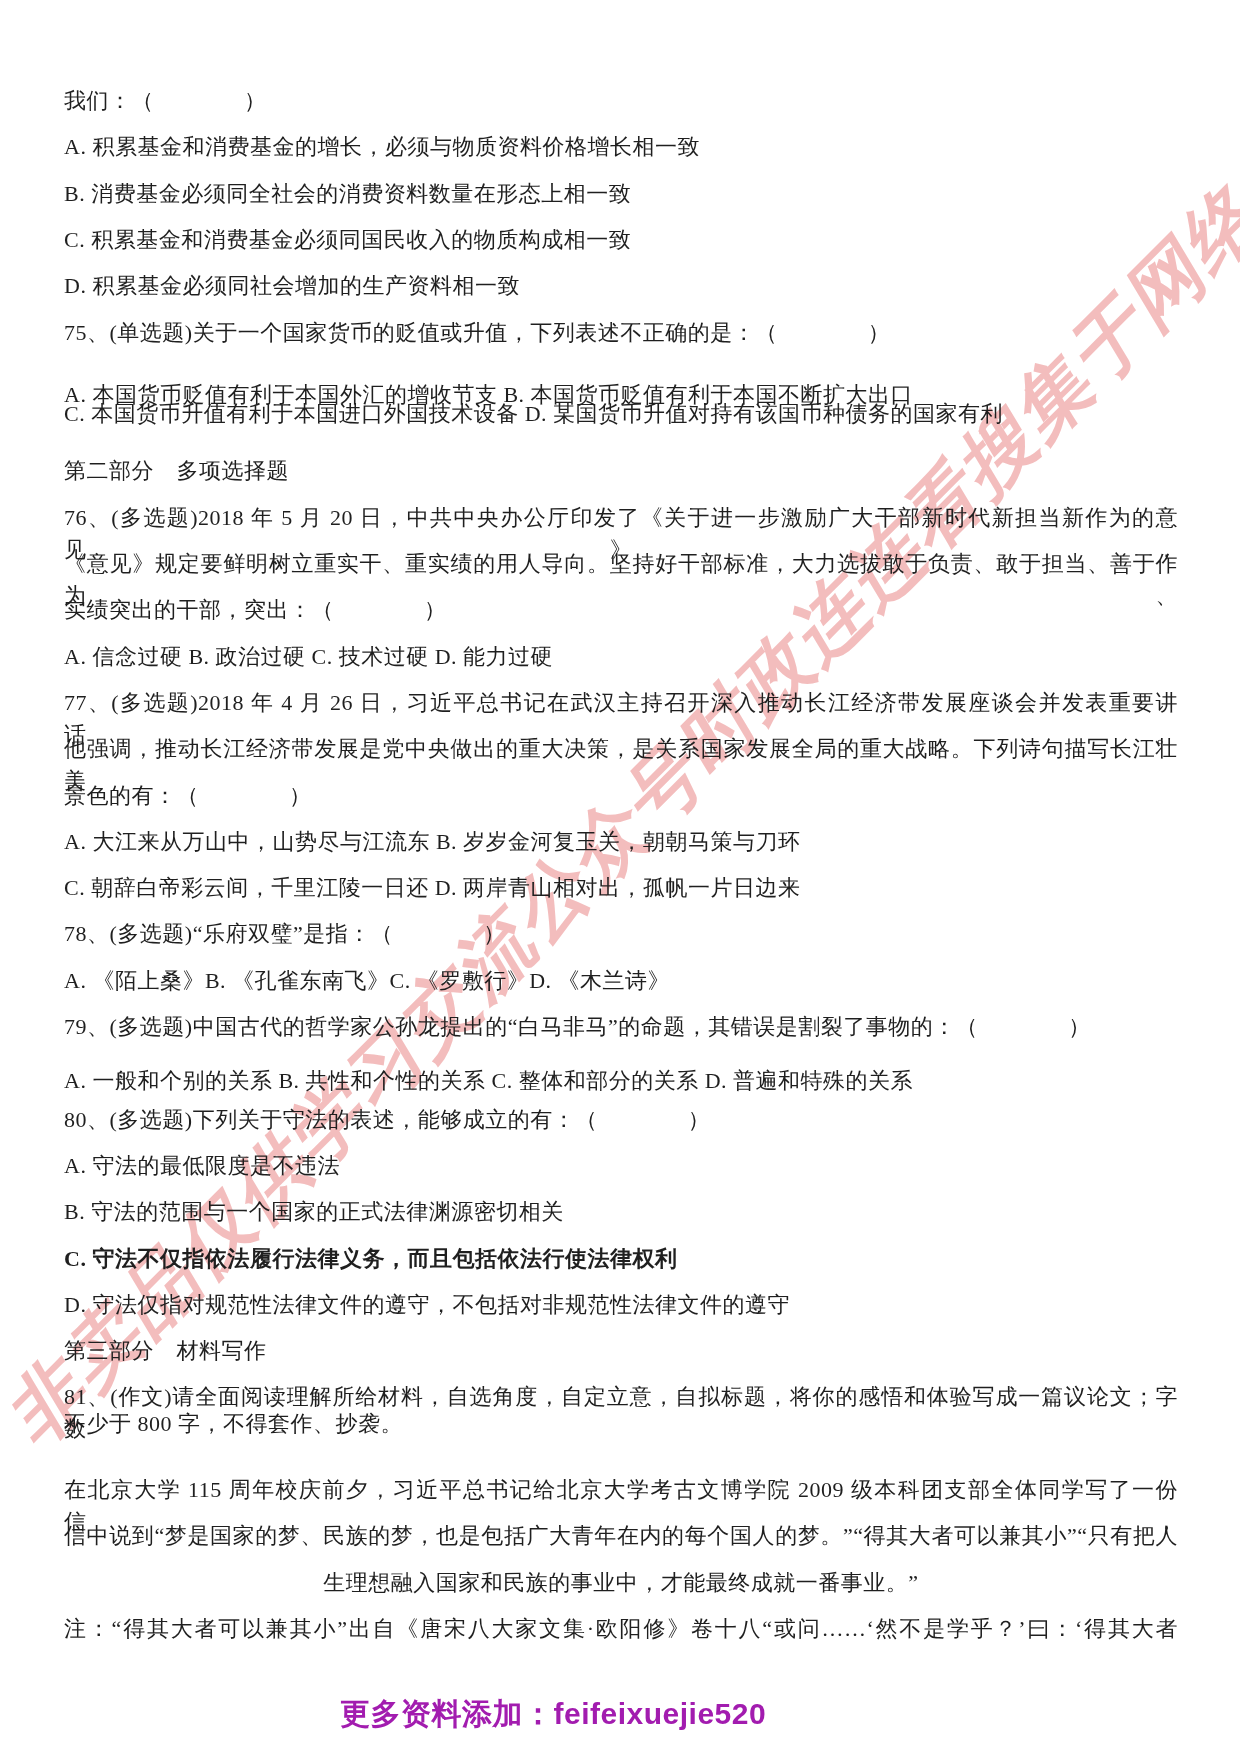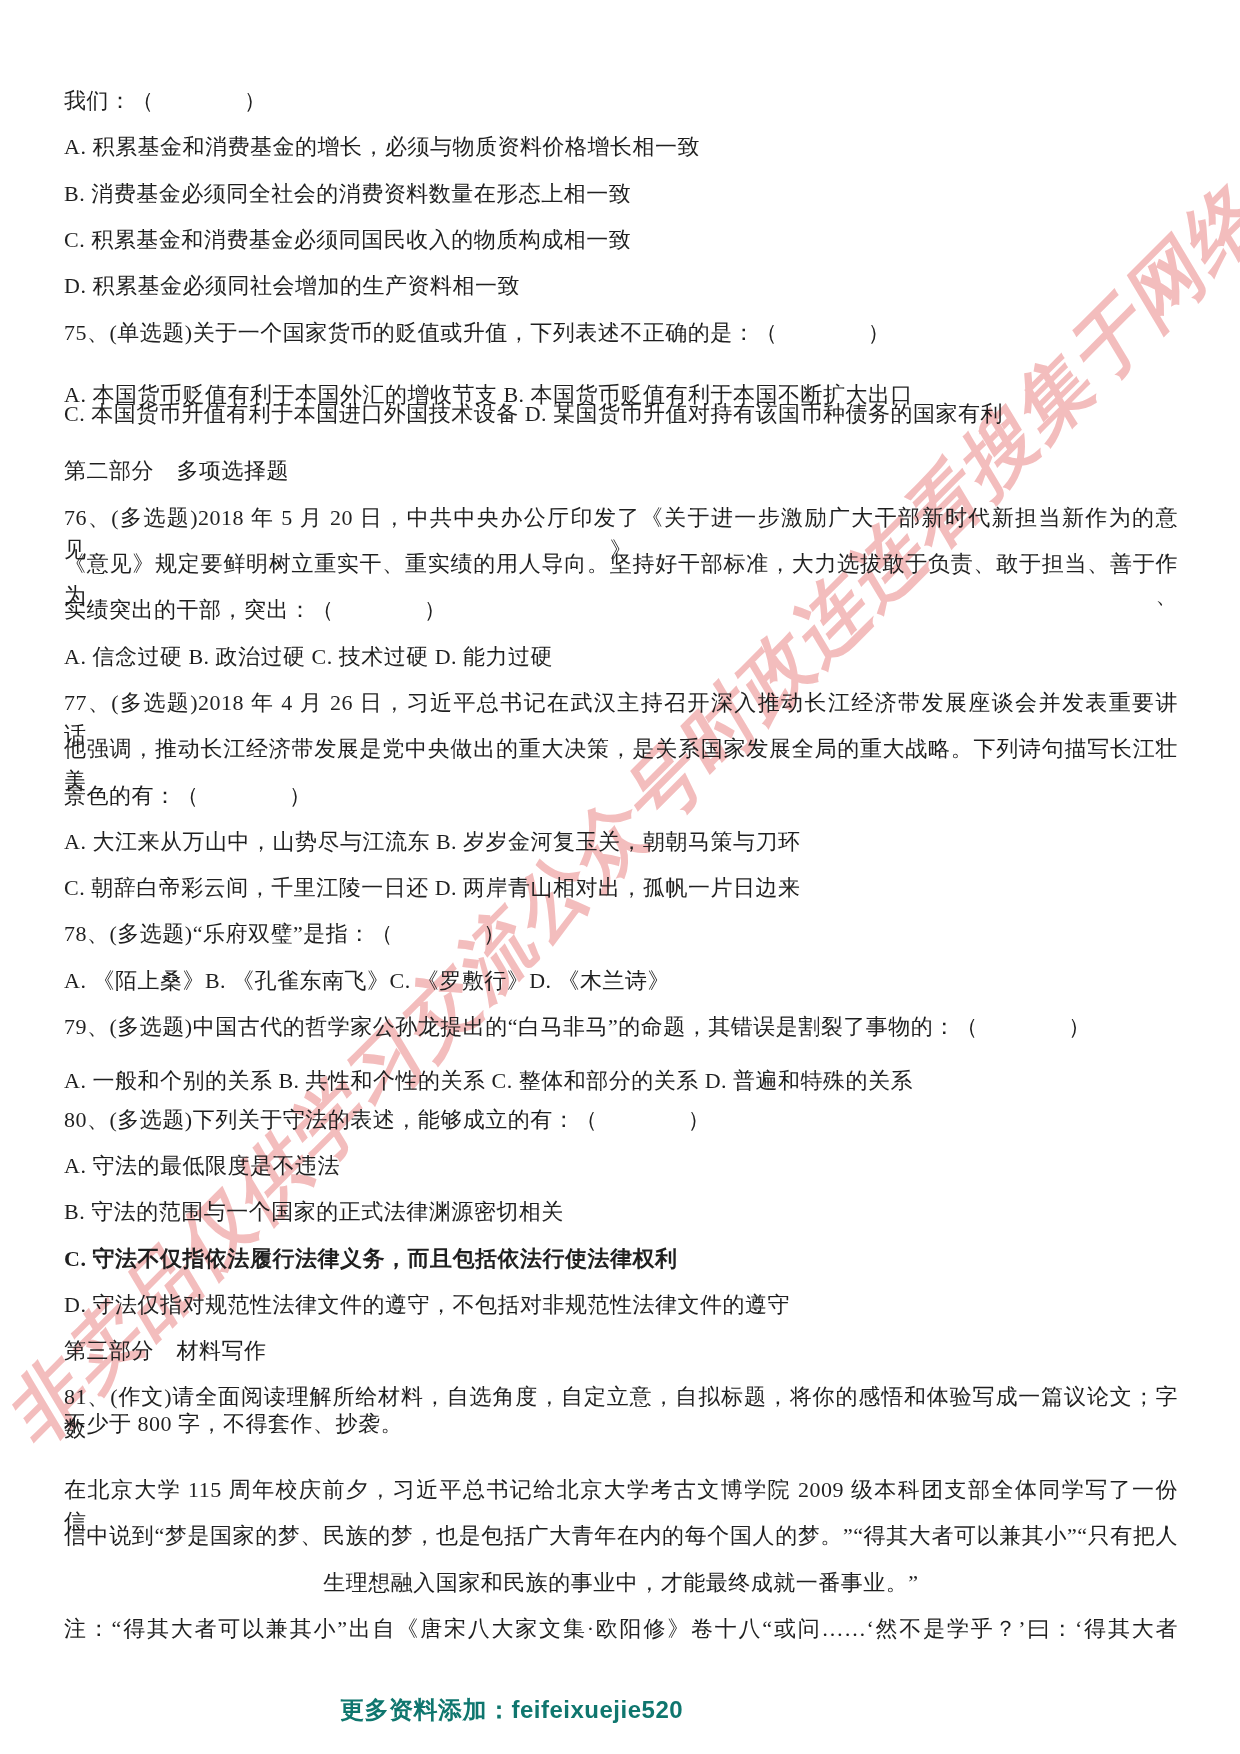--- a/index.html
+++ b/index.html
@@ -42,23 +42,23 @@
     font-weight:bold;
     color:rgba(236,148,148,0.62);
     pointer-events:none;
     user-select:none;
     white-space:nowrap;
   }
   #footer{
     position:absolute;
     left:340px;
     top:1694px;
-    font-size:24px;
+    font-size:30px;
     font-weight:bold;
-    color:#0f766e;
+    color:#a21caf;
     font-family:"Liberation Sans","DejaVu Sans",sans-serif;
     letter-spacing:0.5px;
   }
 </style>
 </head>
 <body>
 
 <div id="page">
   <div id="watermark">非卖品仅供学习交流公众号时政连连看搜集于网络</div>
 

